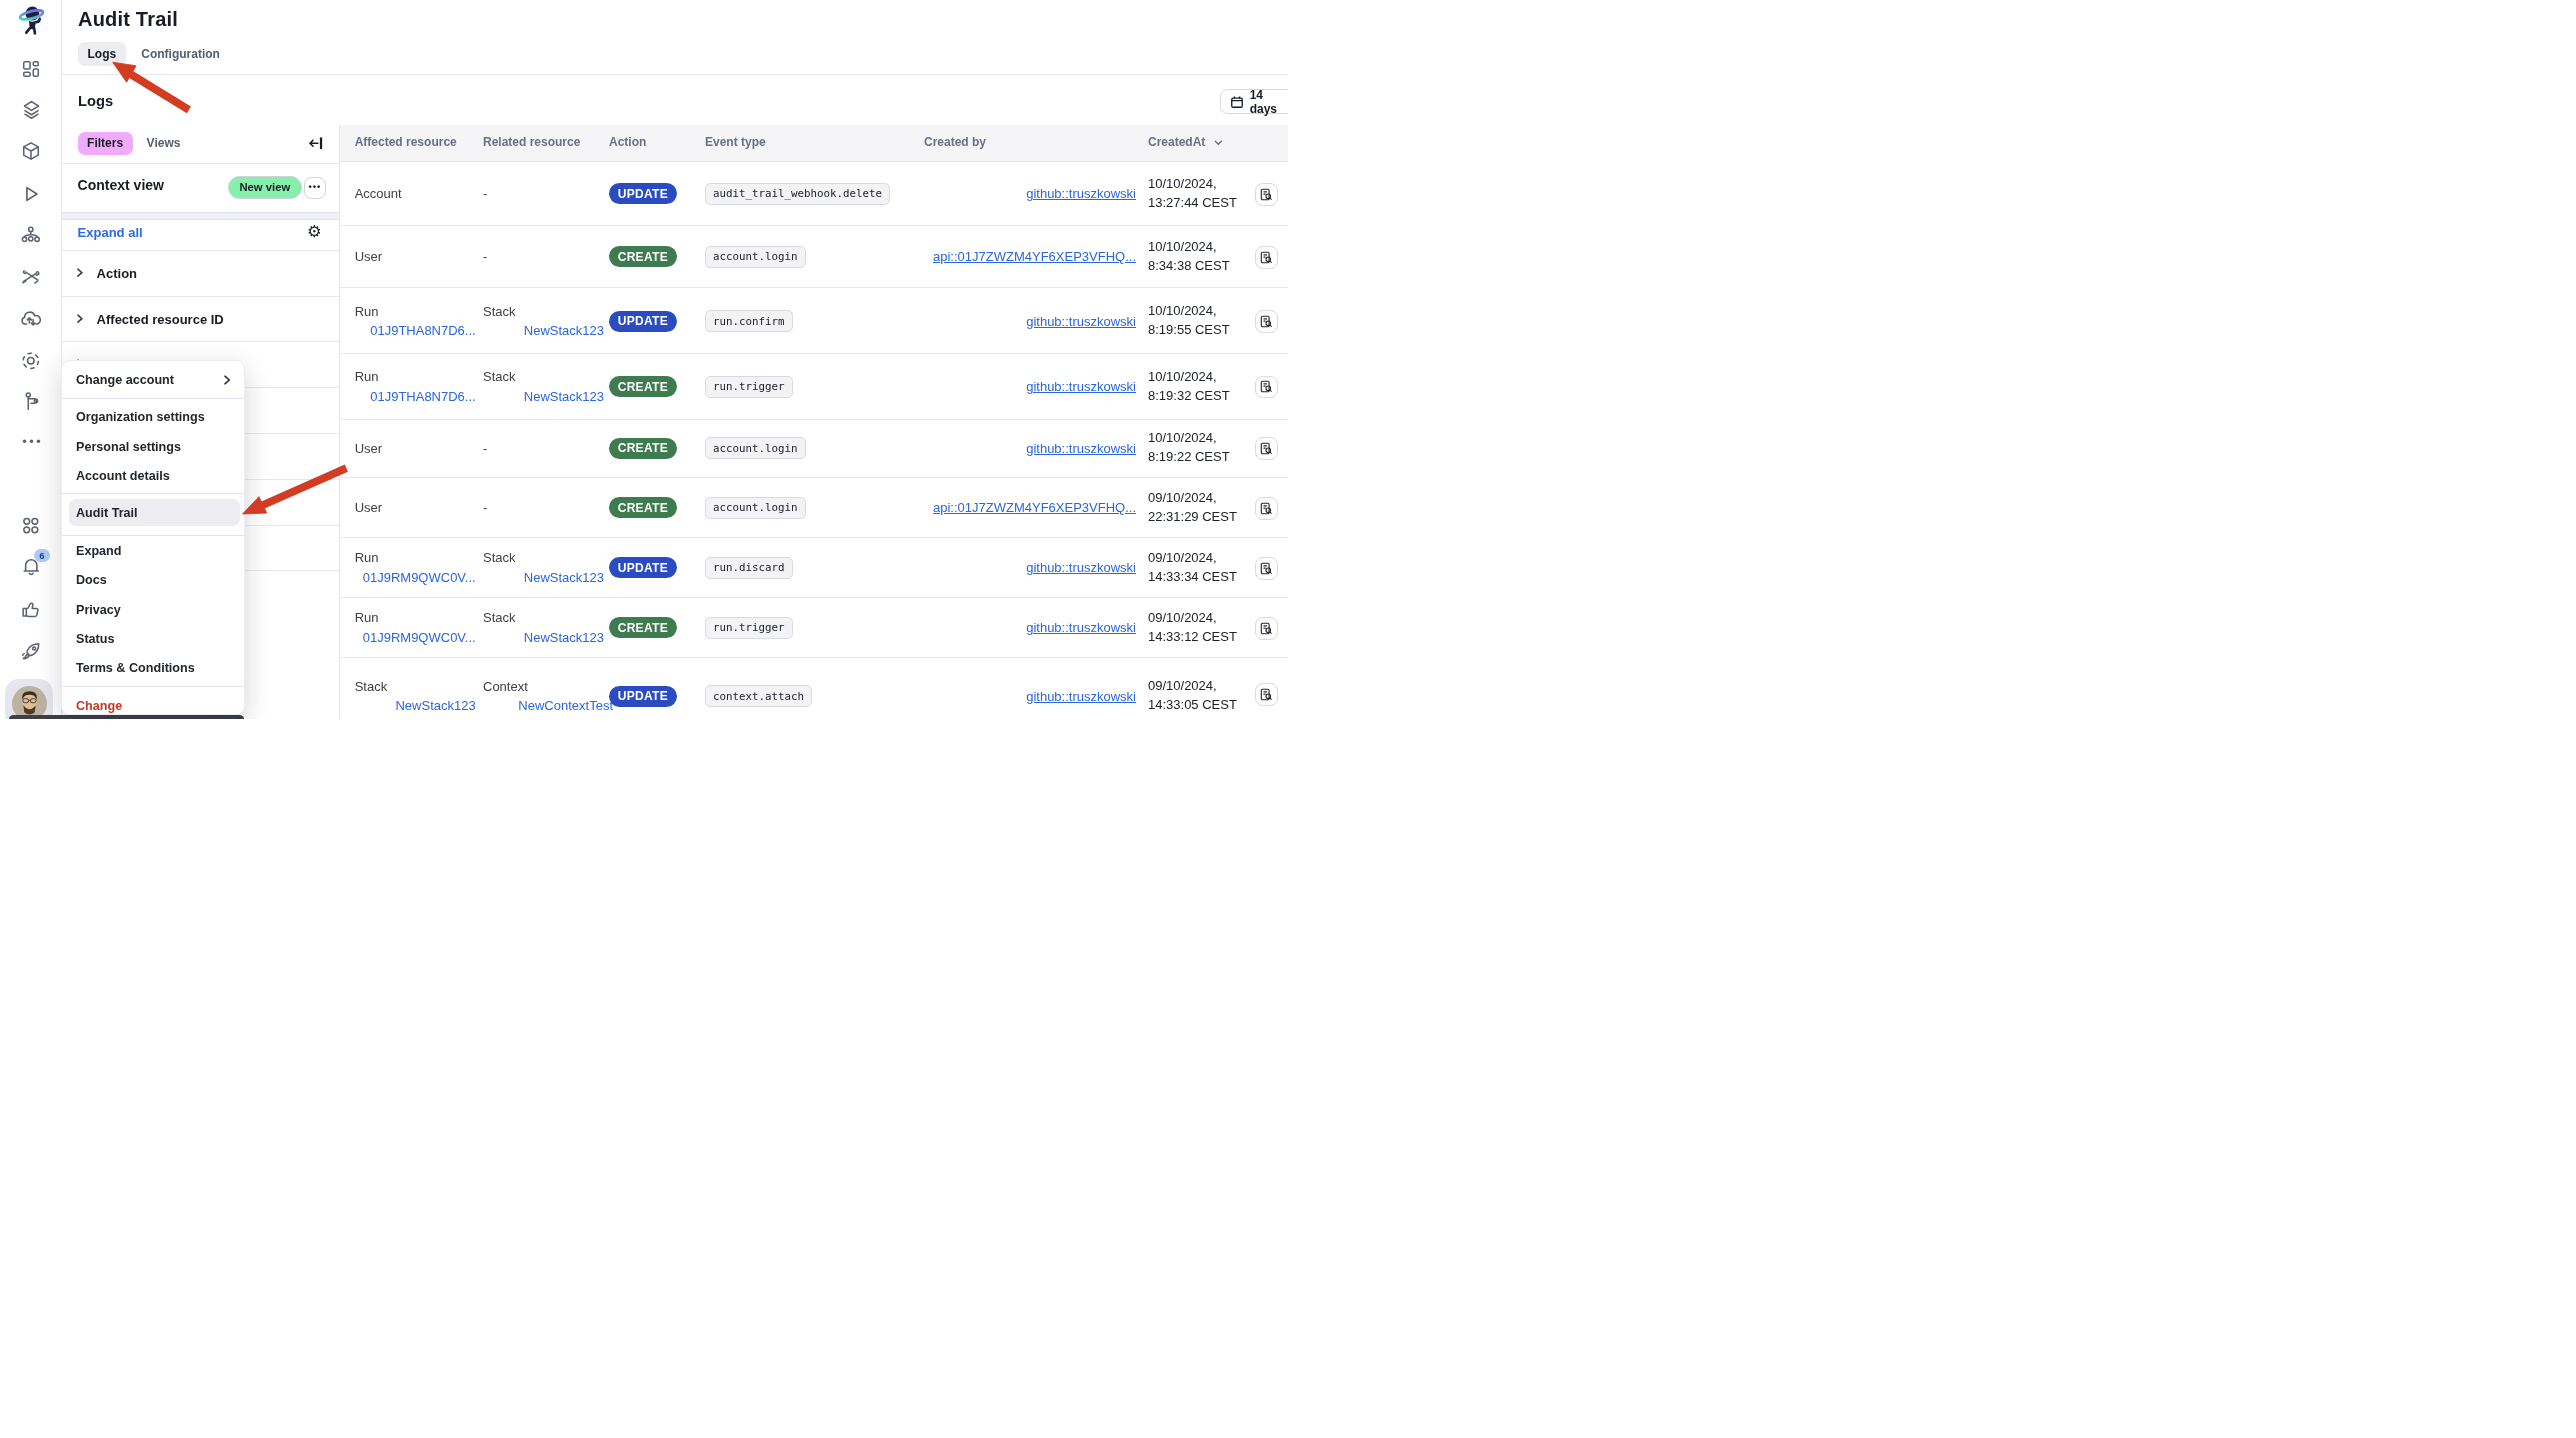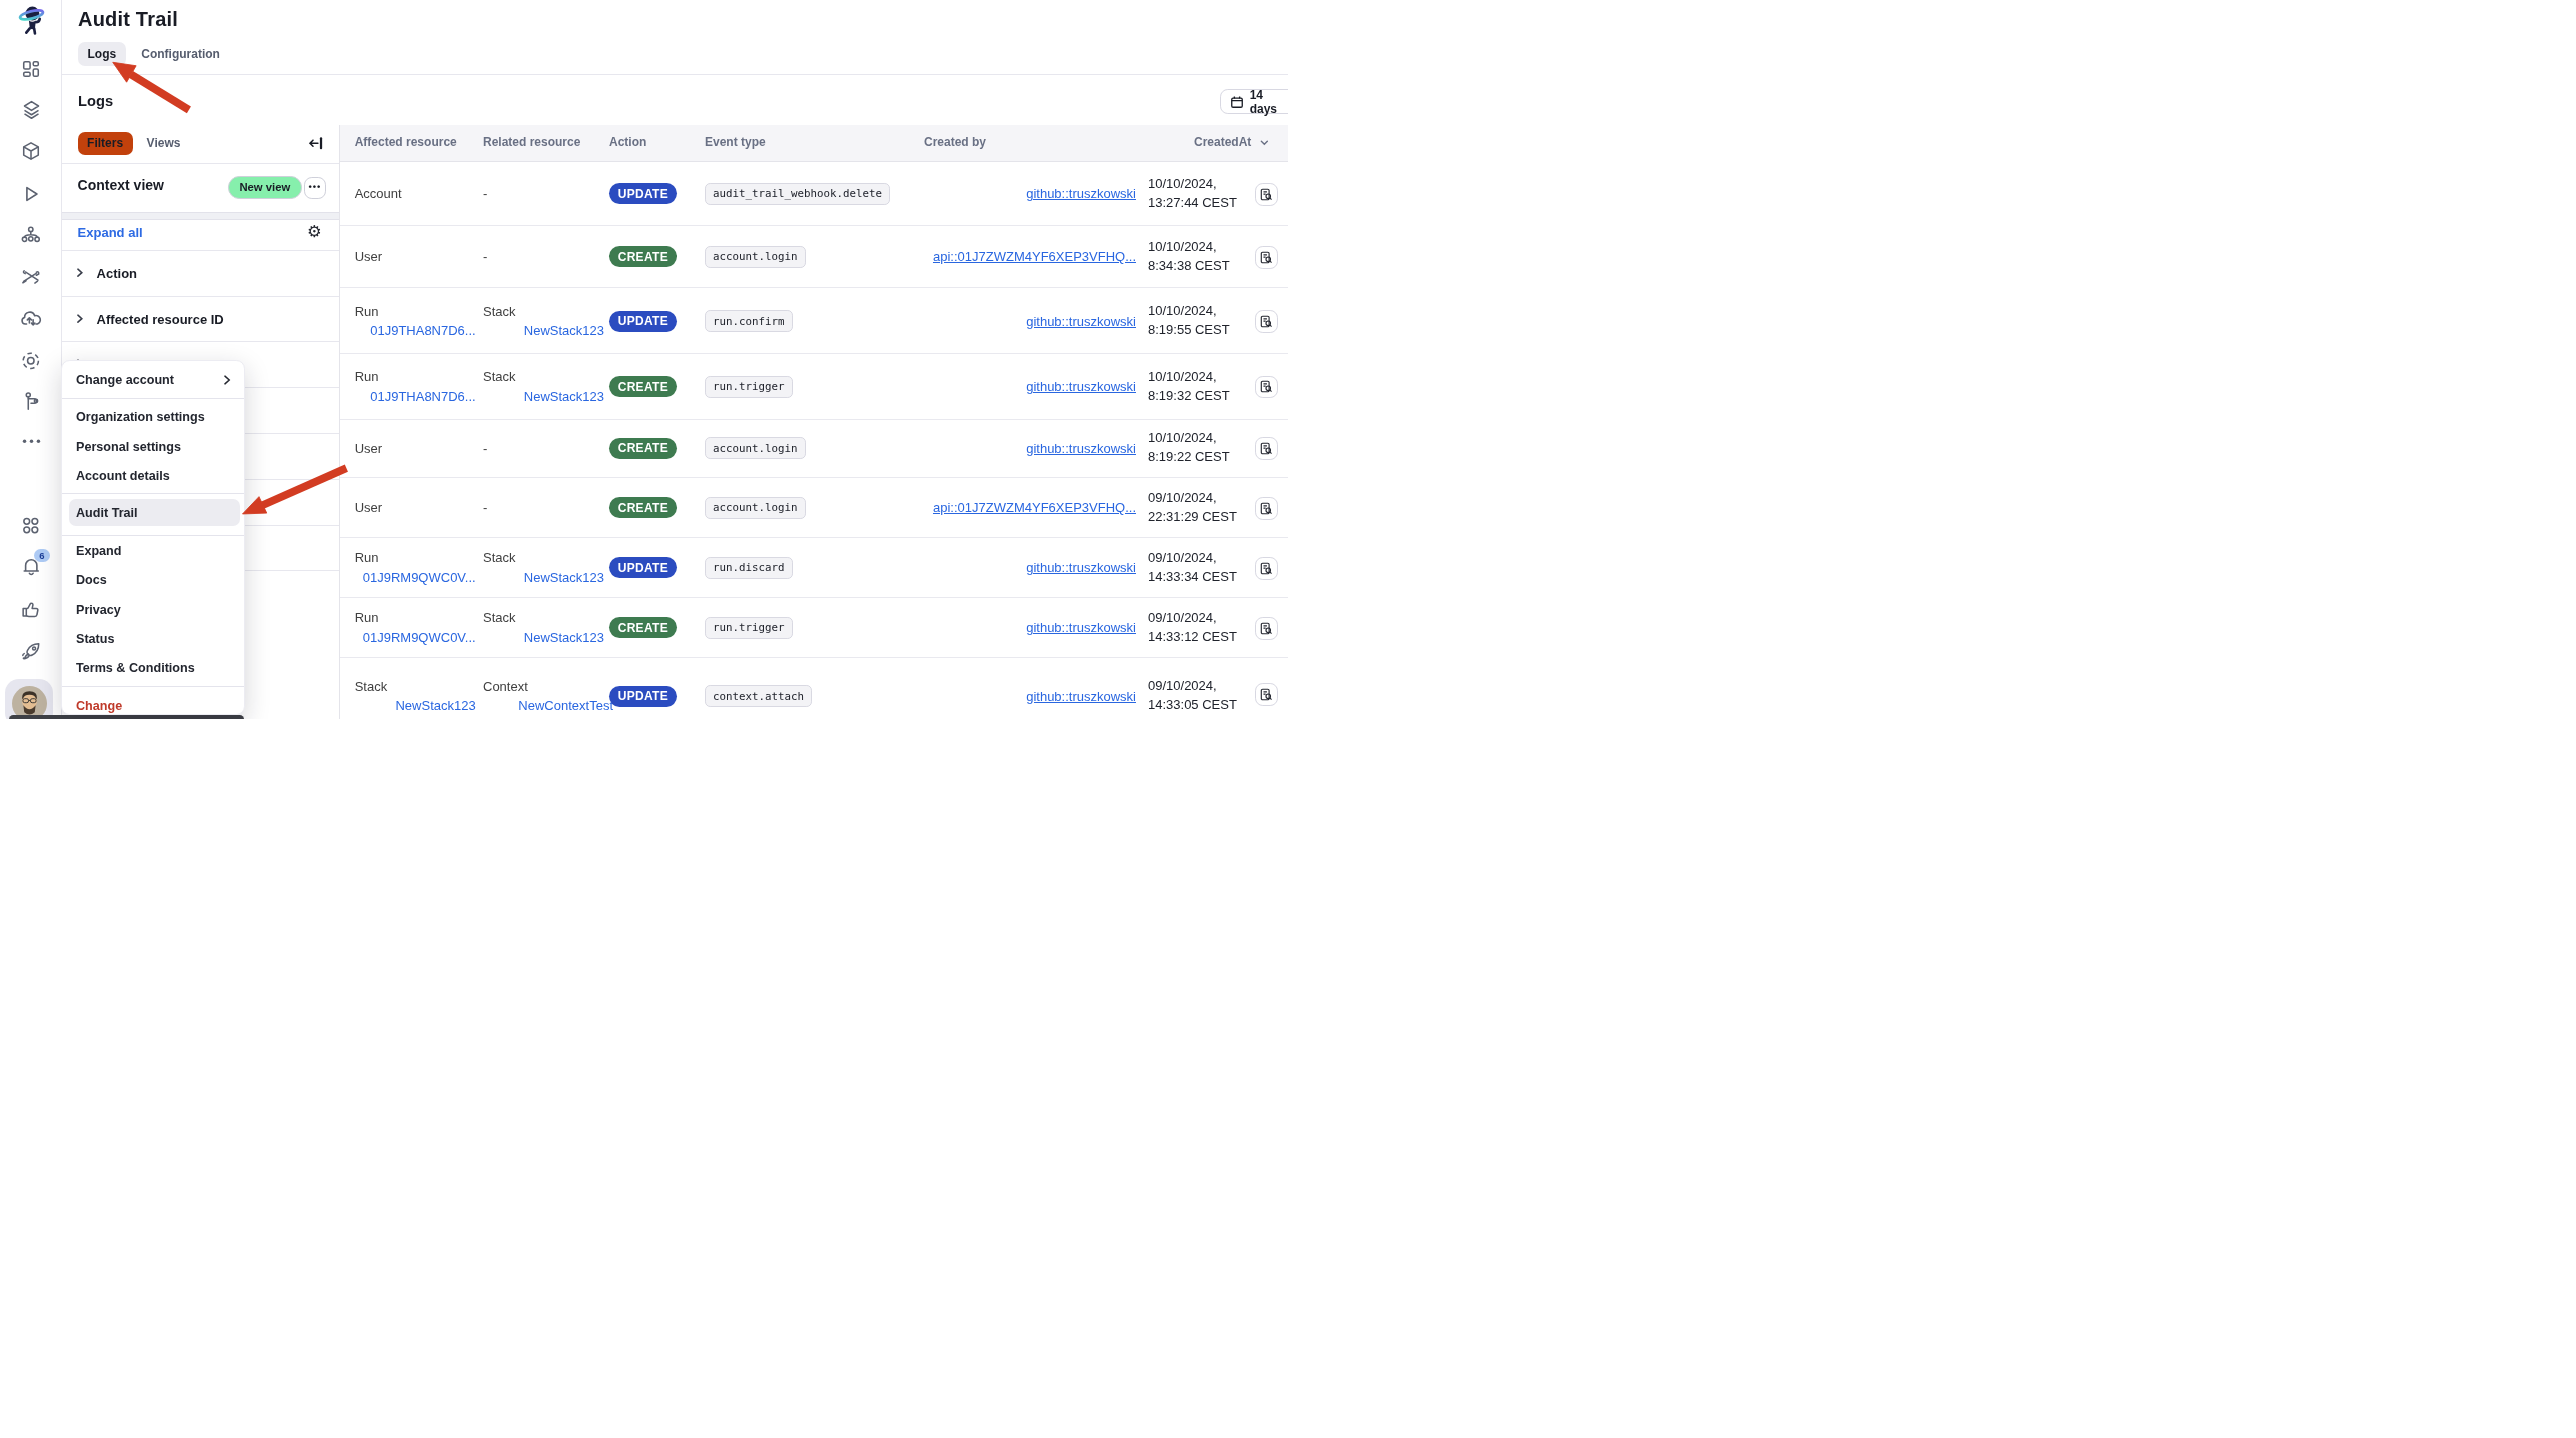--- a/index.html
+++ b/index.html
@@ -23,21 +23,21 @@
   .tab.inactive { color:#565d6e; font-weight:600; padding:5.2px 0; }
   .hdiv { position:absolute; left:62px; right:0; height:0.9px; background:#e7e7ee; }
   .section-heading { position:absolute; left:78px; top:93px; font-size:14.7px; font-weight:800; color:#191c25; }
   .days-btn { position:absolute; left:1220px; top:89px; height:25px; width:80px; border:0.9px solid #d8d8e2; border-radius:7.8px; background:#fff; display:flex; align-items:center; gap:6px; padding:0 8.7px; font-size:12px; font-weight:700; color:#191c25; }
 
   
   .fpanel { position:absolute; left:62px; top:125px; width:278px; bottom:0; border-right:0.9px solid #e4e4ea; background:#fff; }
   .fdiv { position:absolute; left:0; right:0; height:0.9px; background:#e7e7ee; }
   .fp-tabs { position:absolute; left:15.6px; top:7px; display:flex; gap:14px; align-items:center; }
   .fp-tab { font-size:12px; font-weight:700; color:#191c25; padding:4.3px 9.5px; border-radius:7px; }
-  .fp-tab.active { background:#c2410c; }
+  .fp-tab.active { background:#f0abfc; }
   .fp-tab.inactive { color:#565d6e; font-weight:600; padding:4.3px 0; }
   .collapse-ic { position:absolute; left:246px; top:10.4px; color:#191c25; }
   .viewname { position:absolute; left:15.6px; top:52px; font-size:14px; font-weight:800; color:#191c25; }
   .newview-btn { position:absolute; left:166px; top:51px; height:22.5px; border:0.9px solid #cfd0da; border-radius:11.3px; background:#86efac; font-size:11.3px; font-weight:700; color:#191c25; padding:0 10.4px; display:flex; align-items:center; }
   .more-btn { position:absolute; left:242px; top:52px; width:21.6px; height:21.6px; border:0.9px solid #cfd0da; border-radius:7.8px; background:#fff; display:flex; align-items:center; justify-content:center; font-size:9.5px; letter-spacing:0.9px; color:#191c25; font-weight:bold; padding-bottom:3.5px; }
   .grey-band { position:absolute; left:0; right:0; top:87px; height:7.8px; background:#eff0f4; border-top:0.9px solid #e2e2ea; border-bottom:0.9px solid #e2e2ea; }
   .expand-link { position:absolute; left:15.6px; top:100px; font-size:13px; font-weight:600; color:#2d6ae3; }
   .gear { position:absolute; left:245px; top:97px; font-size:16.4px; color:#23262f; }
   .acc-row { position:absolute; left:0; right:0; height:46px; display:flex; align-items:center; gap:11.3px; padding-left:12px; }
   .acc-row .lbl { font-size:13px; font-weight:800; color:#191c25; }
@@ -283,21 +283,21 @@
     <div class="fdiv" style="top:445px;"></div>
   </div>
 
   <div class="table">
     <div class="thead">
       <div class="th" style="left:14.7px;">Affected resource</div>
       <div class="th" style="left:143px;">Related resource</div>
       <div class="th" style="left:269px;">Action</div>
       <div class="th" style="left:365px;">Event type</div>
       <div class="th" style="left:584px;">Created by</div>
-      <div class="th" style="left:808px;margin-left:46px;">
+      <div class="th" style="left:808px;">
         <span>CreatedAt</span>
         <svg style="margin-left:5.2px" width="8.7" height="6" viewBox="0 0 10 7" fill="none" stroke="#697084" stroke-width="1.6" stroke-linecap="round">
             <path d="M1.5 1.5 L5 5 L8.5 1.5"></path>
           </svg>
       </div>
     </div>
 
     <div class="trow" style="top:37px;height:64px;">
       <div class="cell" style="left:14.7px;width:121px;">
           <span class="t1">Account</span>

